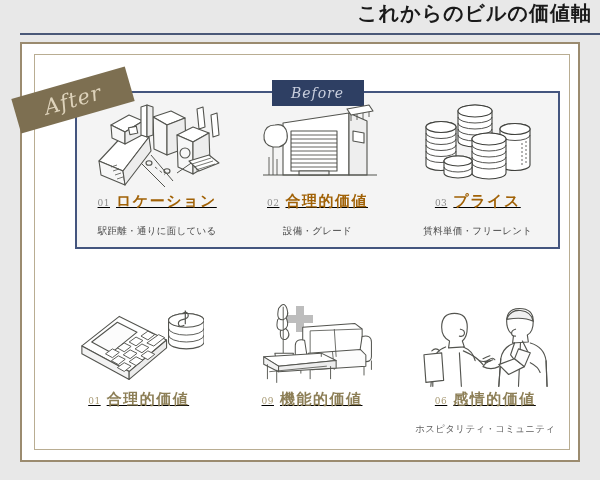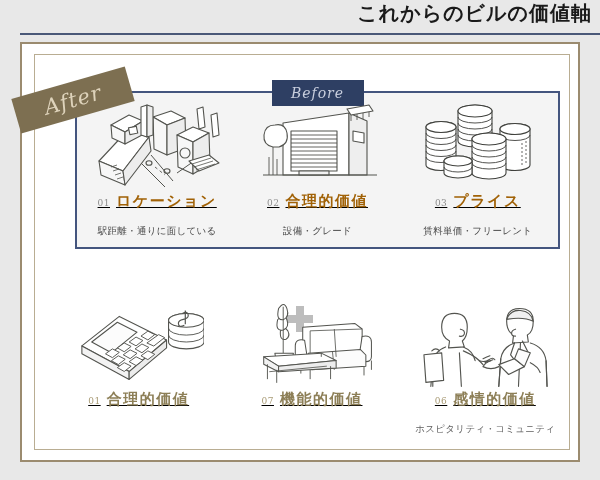--- a/index.html
+++ b/index.html
@@ -414,21 +414,21 @@
             <path d="M68 76 L68 86 M126 72 L126 82 M58 70 L58 80 M134 66 L134 76" stroke-width="1"></path>
             <path d="M18 62 L80 58 L96 66 L34 72 Z" fill="#fff"></path>
             <path d="M18 62 L18 70 L34 78 L34 72 Z" fill="#f2f2f2"></path>
             <path d="M34 72 L96 66 L96 74 L34 78 Z" fill="#ededed"></path>
             <path d="M22 70 L22 86 M32 76 L32 90 M90 72 L90 86 M80 58 L80 62" stroke-width="1"></path>
             <path d="M24 78 L86 72" stroke-width="0.9"></path>
           </g>
         </svg>
       </div>
       <div class="headline">
-        <span class="num">07</span>
+        <span class="num">09</span>
         <span class="name">機能的価値</span>
       </div>
     </div>
 
     <div class="col">
       <div class="art">
         <svg width="132" height="90" viewBox="0 0 132 90">
           <g fill="none" stroke="#53544f" stroke-width="1.15" stroke-linejoin="round" stroke-linecap="round">
             <path d="M22 30 q0 -14 13 -14 q13 0 13 14 q0 10 -5 14 l2 6 l-16 1 l1 -7 q-8 -4 -8 -14 Z" fill="#fff"></path>
             <path d="M41 32 q5 1 4 5 q-1 3 -5 2" fill="#fff"></path>

